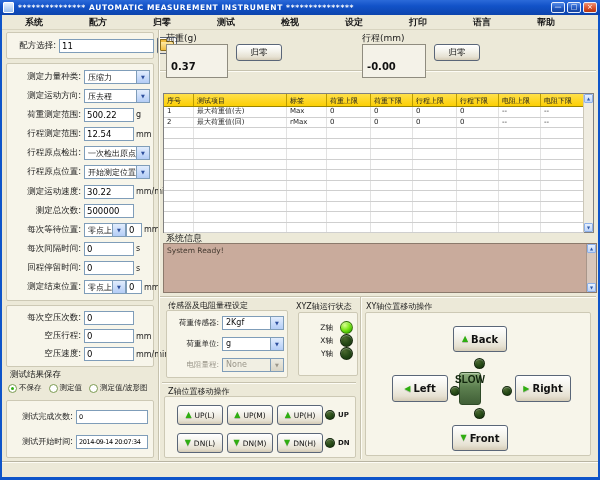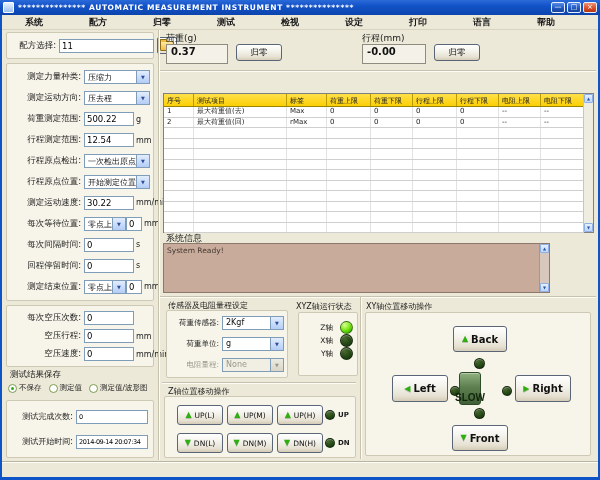--- a/index.html
+++ b/index.html
@@ -80,22 +80,22 @@
   .radio.sel::after{content:"";position:absolute;left:2px;top:2px;width:3px;height:3px;
     border-radius:50%;background:#2fae12;}
   .rlabel{font-size:7.5px;color:#1a1a1a;white-space:nowrap;}
   .timesbox{left:6px;top:400px;width:148px;height:58px;display:flex;flex-direction:column;
     justify-content:space-around;padding:3px 2px;}
   .timesbox .flabel{flex:0 0 64px;font-size:8px;}
   .timesbox .xpinput{width:72px;font-size:6.5px;letter-spacing:-.4px;}
 
   
   .rolabel{position:absolute;font-size:9px;color:#1a1a1a;}
-  .roval{position:absolute;height:20px;background:#f4f2e8;border:1px solid #8f8c7f;
-    box-sizing:border-box;font-size:10px;font-weight:bold;color:#111;padding:1px 4px;}
+  .roval{position:absolute;height:29px;background:#f4f2e8;border:1px solid #8f8c7f;
+    box-sizing:border-box;font-size:10px;font-weight:bold;color:#111;padding:16px 4px;}
   .zerobtn{position:absolute;width:46px;height:17px;font-size:8.5px;}
 
   
   .grid{position:absolute;left:163px;top:93px;width:431px;height:140px;border:1px solid #808080;
     background:#fff;box-sizing:border-box;}
   .thead{display:flex;height:12px;background:linear-gradient(#ffe04a,#fccf05);
     border-bottom:1px solid #9a8500;width:420px;}
   .th{box-sizing:border-box;border-right:1px solid #bb9c00;padding:2px 0 0 3px;font-size:7px;
     color:#1c1c1c;overflow:hidden;white-space:nowrap;}
   .thead .th:nth-of-type(1){width:30px;} .thead .th:nth-of-type(2){width:93px;}
@@ -111,21 +111,21 @@
   .c5{width:44px;} .c6{width:42px;} .c7{width:42px;} .c8{width:43px;}
   .sbv{position:absolute;right:0;top:0;bottom:0;width:9px;background:#efece0;
     border-left:1px solid #cbc7b8;}
   .sbtn{position:absolute;left:0;width:9px;height:9px;box-sizing:border-box;
     background:linear-gradient(#e7f0fd,#bfd4f6);border:1px solid #8cb0ea;color:#2a56a8;
     font-size:4px;line-height:7px;text-align:center;border-radius:1px;cursor:pointer;}
   .sbtn.top{top:0;} .sbtn.bot{bottom:0;}
 
   
   .syslabel{position:absolute;left:166px;top:232px;font-size:9px;color:#1a1a1a;}
-  .sysarea{position:absolute;left:163px;top:243px;width:387px;height:50px;background:#c9ab9c;
+  .sysarea{position:absolute;left:163px;top:243px;width:434px;height:50px;background:#c9ab9c;
     border:1px solid #8b7a6c;box-sizing:border-box;}
   .systext{position:absolute;left:3px;top:2px;font-size:7.5px;color:#443a30;}
 
   
   .grptitle{position:absolute;font-size:8px;color:#1a1a1a;white-space:nowrap;}
   .sensorbox{left:166px;top:310px;width:122px;height:68px;display:flex;flex-direction:column;
     justify-content:space-around;padding:2px;}
   .sensorbox .flabel{flex:0 0 50px;font-size:7.5px;}
   .sensorbox .xpselect{width:62px;}
   .xyzbox{left:298px;top:312px;width:60px;height:64px;display:flex;flex-direction:column;
@@ -133,21 +133,21 @@
   .xyzrow{display:flex;align-items:center;justify-content:flex-end;gap:4px;}
   .xyzrow .flabel{font-size:7.5px;}
   .led13{width:13px;height:13px;}
   .zaxisbox{left:164px;top:396px;width:192px;height:62px;}
   .zbtn{position:absolute;width:46px;height:20px;font-size:7.5px;}
   .zled{position:absolute;width:10px;height:10px;}
   .zledlab{position:absolute;font-size:7px;font-weight:bold;color:#1a1a1a;}
   .xybox{left:365px;top:312px;width:226px;height:144px;}
   .padbtn{position:absolute;font-size:10px;font-weight:bold;}
   .slowbtn{position:absolute;left:93px;top:59px;width:22px;height:33px;border:1px solid #2f4a28;
-    border-radius:3px;display:flex;align-items:flex-end;justify-content:center;cursor:pointer;
+    border-radius:3px;display:flex;align-items:flex-start;justify-content:center;cursor:pointer;
     background:linear-gradient(180deg,#90b17f,#5d8050 45%,#405f36);color:#10240c;
     font-size:10px;font-weight:bold;box-shadow:inset 0 1px rgba(255,255,255,.35);}
   .padled{position:absolute;width:11px;height:11px;}
 
   
   .statusbar{position:absolute;left:2px;top:461px;width:596px;height:16px;background:#ece9d8;
     border-top:1px solid #b8b4a2;box-shadow:inset 0 1px #fdfcf5;}
 </style>
 </head>
 <body>
@@ -221,20 +221,25 @@
       <span class="flabel">行程原点位置:</span>
       <span class="xpselect w66">
         <span class="selval">开始测定位置</span>
         <span class="selbtn">▼</span>
       </span>
     </div>
     <div class="frow">
       <span class="flabel">测定运动速度:</span>
       <input class="xpinput w50" value="30.22" style="">
       <span class="unit">mm/min</span>
+    </div>
+    <div class="frow">
+      <span class="flabel">测定总次数:</span>
+      <input class="xpinput w50" value="500000" style="">
+      <span class="unit"></span>
     </div>
     <div class="frow">
       <span class="flabel">每次等待位置:</span>
       <span class="xpselect w42">
         <span class="selval">零点上方</span>
         <span class="selbtn">▼</span>
       </span>
       <input class="xpinput w16" value="0" style="">
       <span class="unit">mm</span>
     </div>

